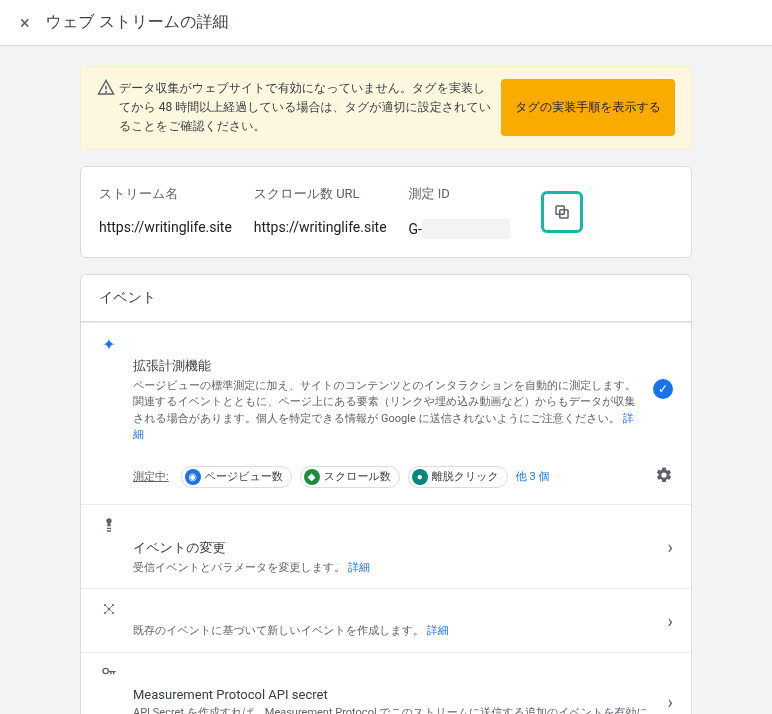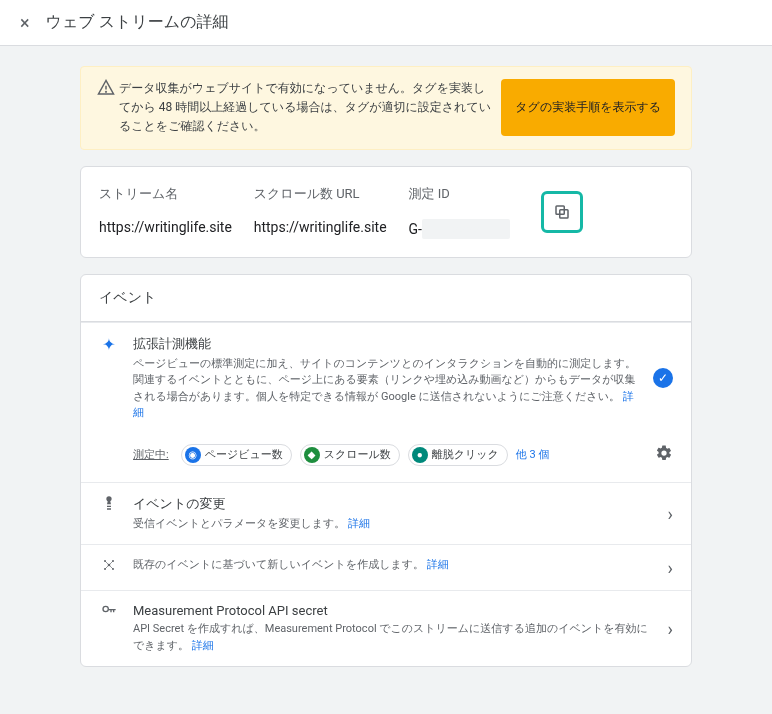--- a/index.html
+++ b/index.html
@@ -127,20 +127,21 @@
     .row-icon {
       width: 20px;
       color: #5f6368;
       font-size: 16px;
       flex-shrink: 0;
       display: flex;
       justify-content: center;
     }
     .row-body {
       flex: 1;
+      margin-top: 22px;
     }
     .row-title {
       font-size: 13px;
       color: #3c4043;
       margin-bottom: 3px;
     }
     .row-desc {
       font-size: 11px;
       color: #5f6368;
       line-height: 1.5;

